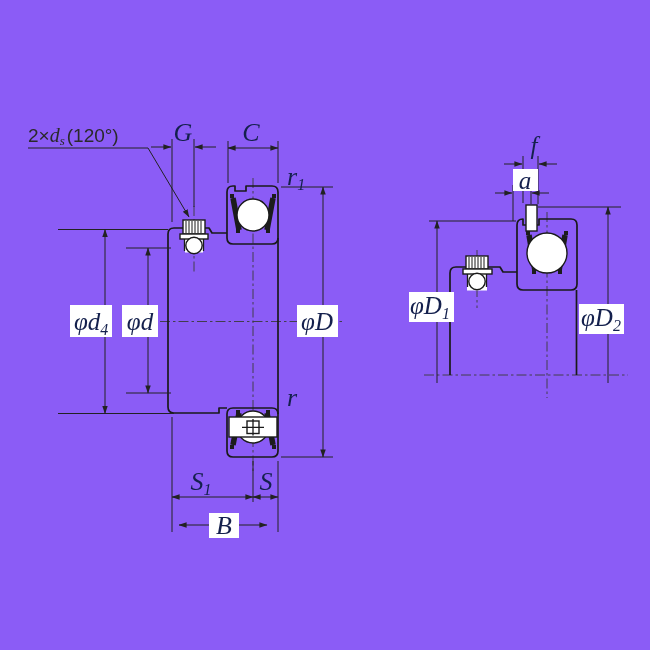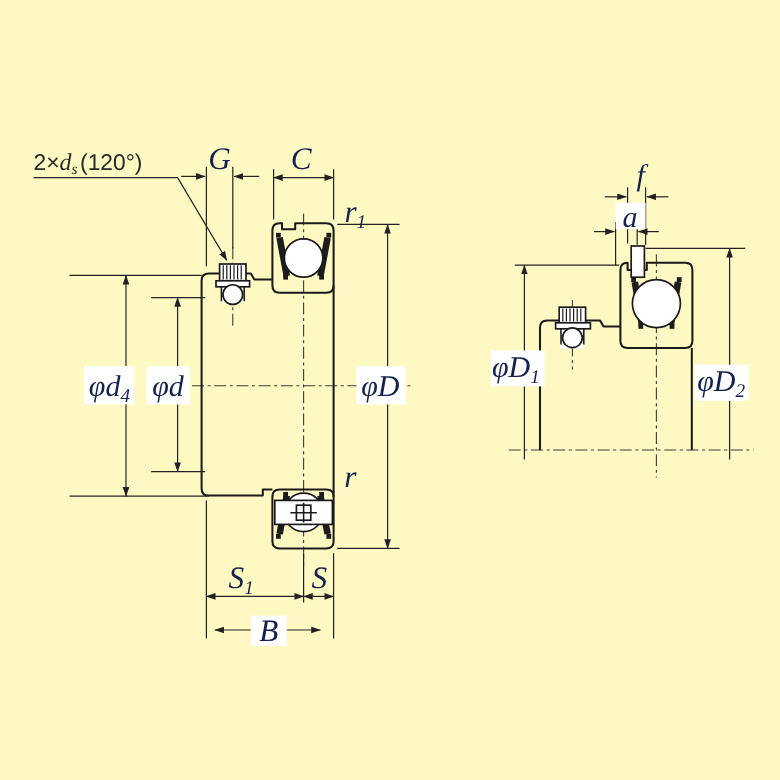--- a/index.html
+++ b/index.html
@@ -1,16 +1,16 @@
 <!DOCTYPE html>
 <html><head>
 <meta charset="utf-8">
 <style>
   html,body{margin:0;padding:0;background:#ffffff;}
-  .canvas{position:relative;width:650px;height:650px;background:#fef9c3;overflow:hidden;
+  .canvas{position:relative;width:650px;height:650px;background:#8b5cf6;overflow:hidden;
           font-family:"Liberation Sans",sans-serif;text-decoration:underline;}
   svg{display:block;}
   text{fill:#14204d;}
   .dim{font-family:"Liberation Serif","DejaVu Serif",serif;font-style:italic;font-size:26px;}
   .dim-sm{font-family:"Liberation Serif","DejaVu Serif",serif;font-style:italic;font-size:25px;}
   .sub{font-size:16px;}
   .note{font-family:"Liberation Sans","DejaVu Sans",sans-serif;font-size:19px;fill:#2a2a2a;}
   .note-d{font-family:"Liberation Serif","DejaVu Serif",serif;font-style:italic;font-size:20px;fill:#2a2a2a;}
   .note-sub{font-family:"Liberation Serif","DejaVu Serif",serif;font-style:italic;font-size:13px;fill:#2a2a2a;}
   .outline{stroke:#1a1a1a;stroke-width:1.7;fill:none;stroke-linejoin:round;}

